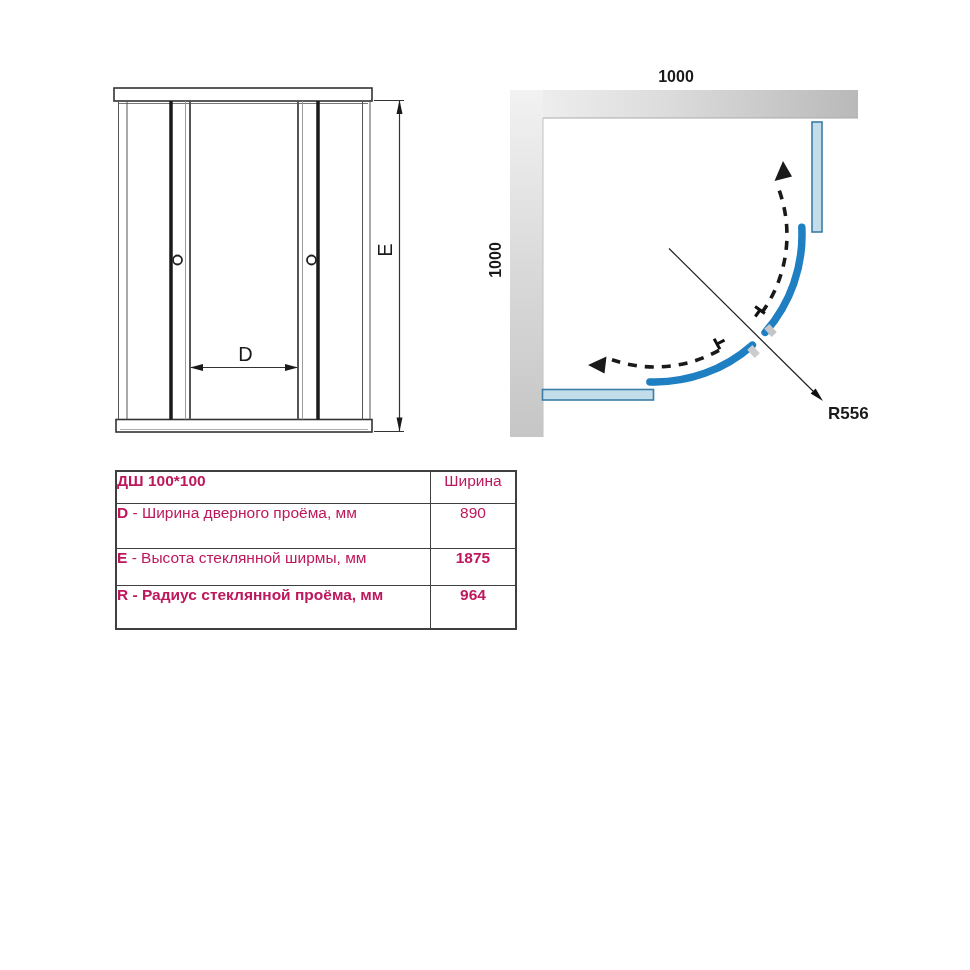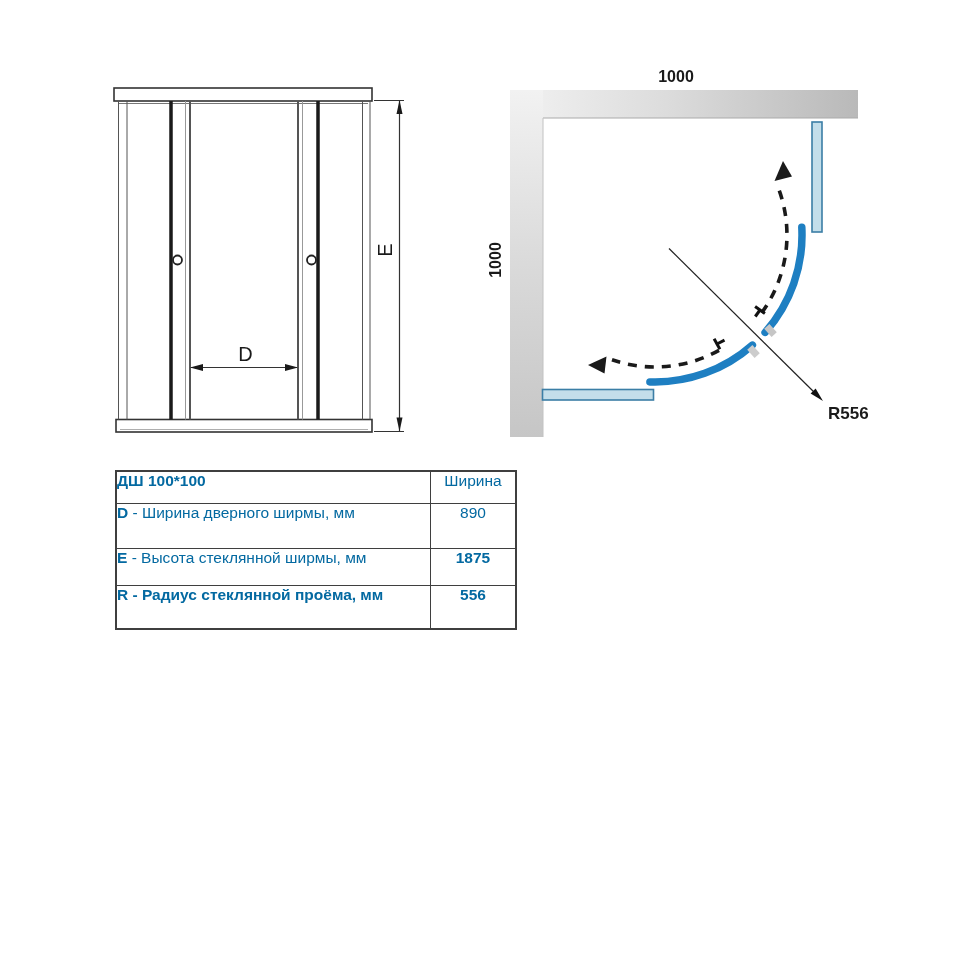--- a/index.html
+++ b/index.html
@@ -6,21 +6,21 @@
   #canvas{position:relative;width:970px;height:970px;background:#ffffff;overflow:hidden;
           font-family:"Liberation Sans",sans-serif;}
   #drawing{position:absolute;left:0;top:0;}
   svg text{font-family:"Liberation Sans",sans-serif;fill:#1a1a1a;}
   .dim-letter{font-size:20px;font-weight:400;}
   .dim-number{font-size:16px;font-weight:bold;}
   .radius-label{font-size:17px;font-weight:bold;}
 
   table.spec{position:absolute;left:115px;top:470px;border-collapse:collapse;table-layout:fixed;
              border:2px solid #3f3f3f;}
-  table.spec td{border:1.6px solid #3f3f3f;vertical-align:top;color:#0369a1;
+  table.spec td{border:1.6px solid #3f3f3f;vertical-align:top;color:#be185d;
                 font-size:15.5px;padding:0;}
   td.c-label{width:313px;padding:8px 6px 0 13px;}
   td.c-value{width:84px;text-align:center;padding-top:8px;font-size:15px;}
   .hdr-model{font-weight:bold;font-size:15.5px;}
   .hdr-size{font-weight:400;font-size:14.5px;text-align:center;padding-top:6px;}
   tr.h-row td{height:31px;}
   tr.r1 td{height:44px;}
   tr.r2 td{height:36px;}
   tr.r3 td{height:42px;}
   .b{font-weight:bold;}
@@ -129,27 +129,27 @@
     </g>
   </svg>
 
   <table class="spec">
     <tbody>
       <tr class="h-row">
         <td class="c-label hdr-model">ДШ 100*100</td>
         <td class="c-value hdr-size">Ширина</td>
       </tr>
       <tr class="r1">
-        <td class="c-label"><span class="key">D</span><span> - Ширина дверного ширмы, мм</span></td>
+        <td class="c-label"><span class="key">D</span><span> - Ширина дверного проёма, мм</span></td>
         <td class="c-value">890</td>
       </tr>
       <tr class="r2">
         <td class="c-label"><span class="key">E</span><span> - Высота стеклянной ширмы, мм</span></td>
         <td class="c-value b">1875</td>
       </tr>
       <tr class="r3">
         <td class="c-label b"><span class="key">R</span><span> - Радиус стеклянной проёма, мм</span></td>
-        <td class="c-value b">556</td>
+        <td class="c-value b">964</td>
       </tr>
     </tbody>
   </table>
 
 </div>
 
 </body></html>

